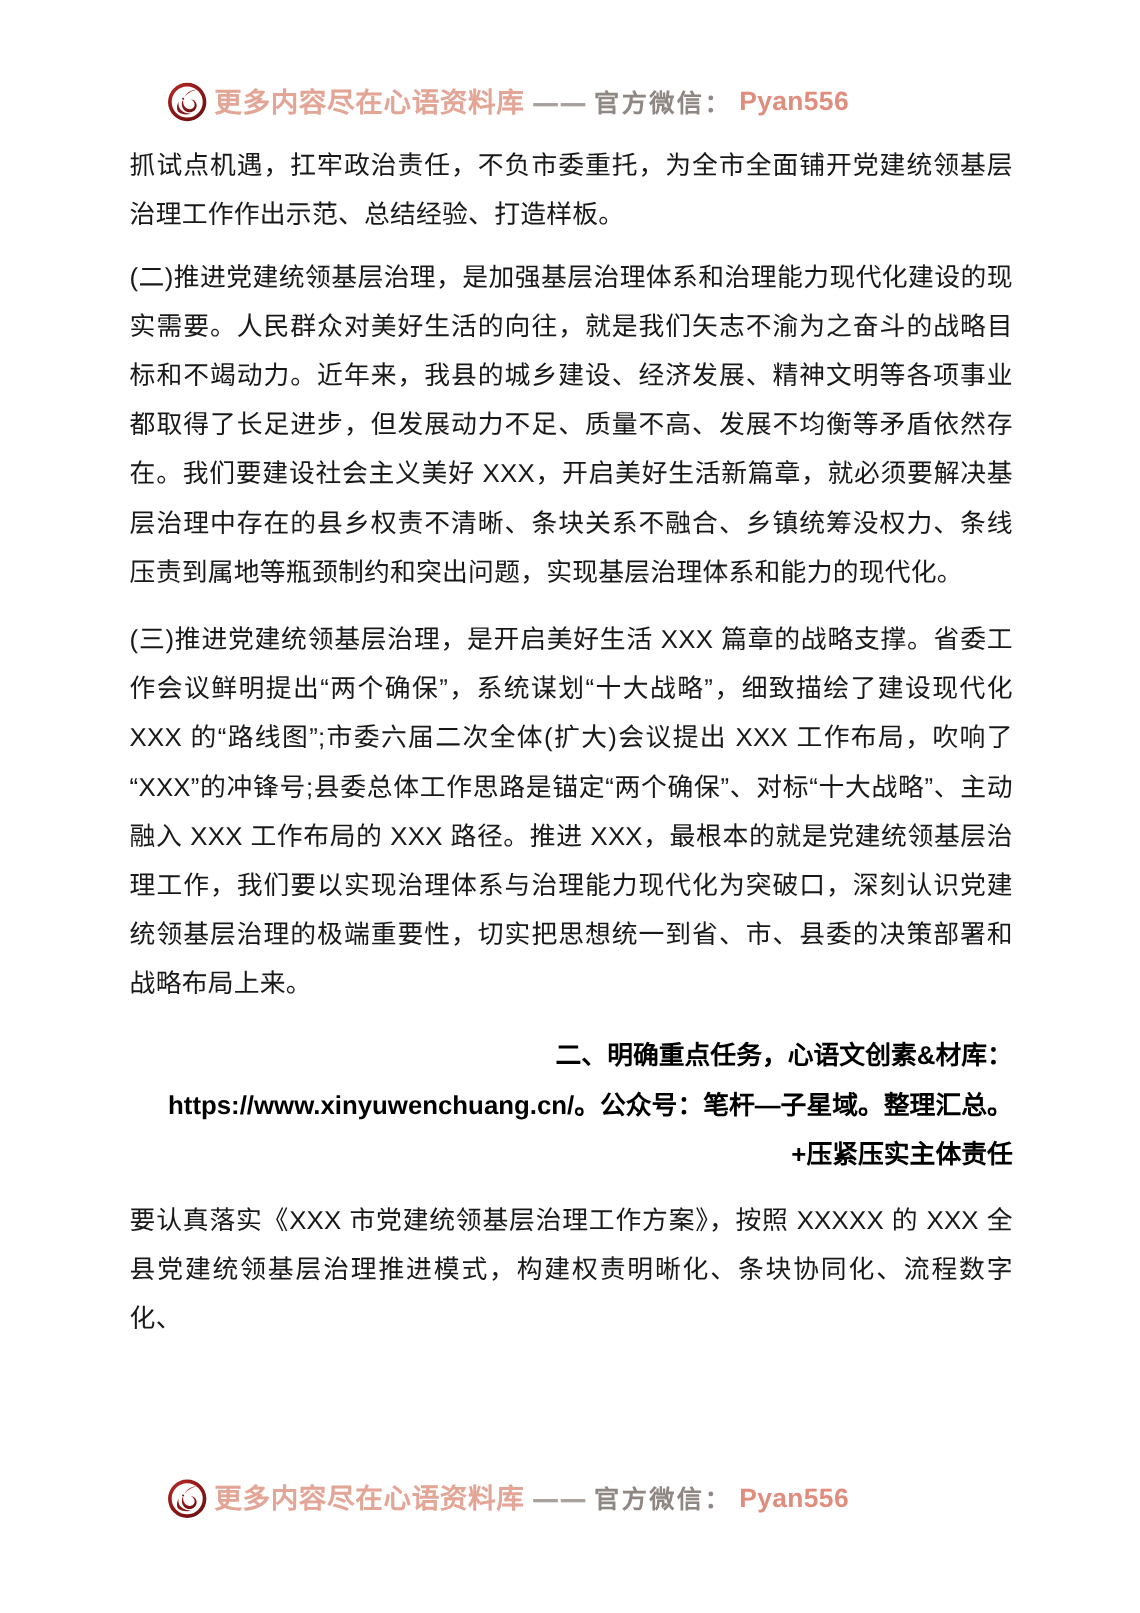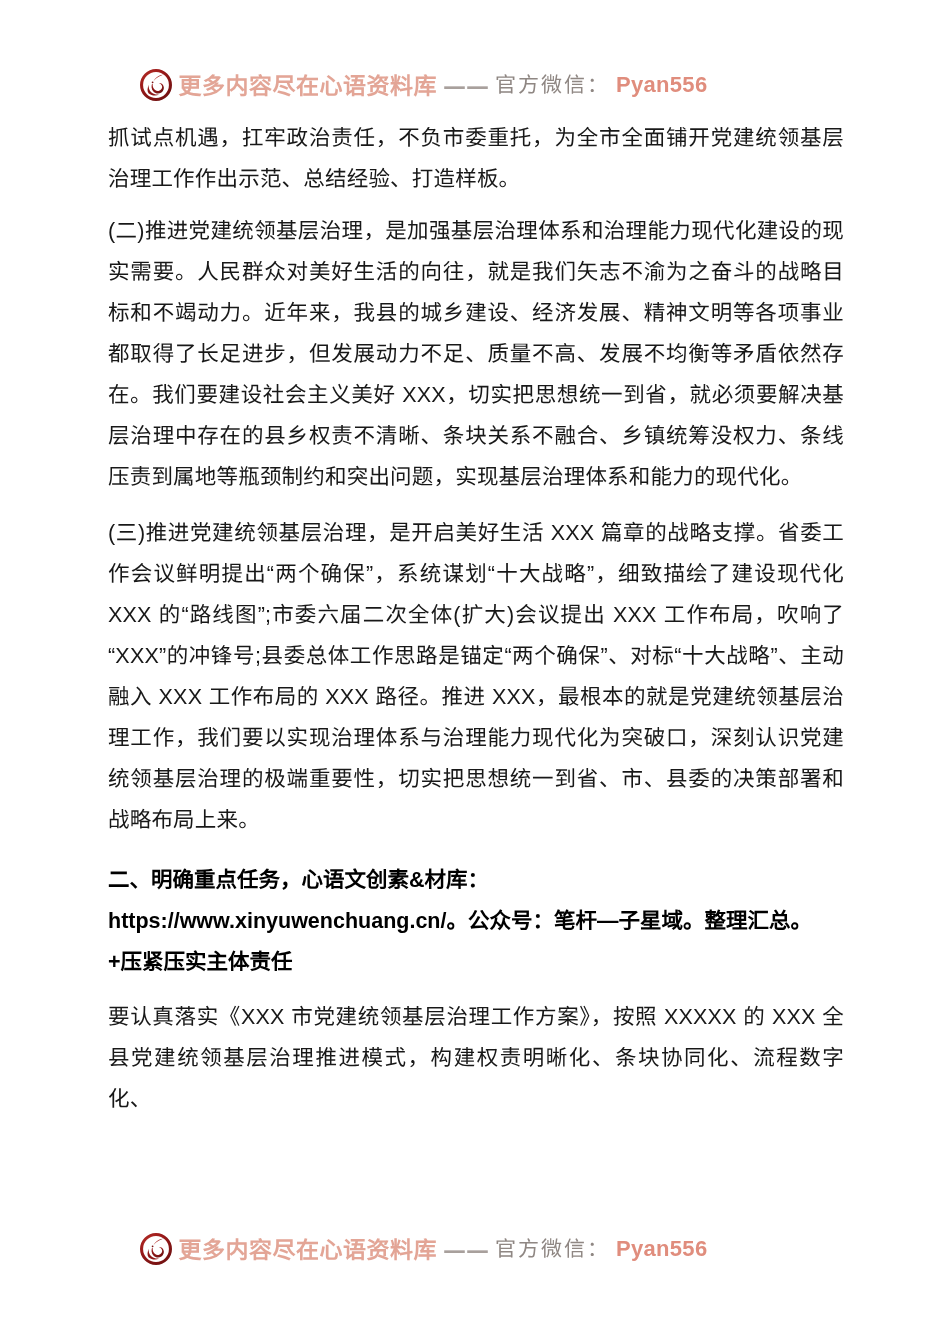--- a/index.html
+++ b/index.html
@@ -51,21 +51,21 @@
   .wm-dash {
     font-family: "DejaVu Serif", "Liberation Serif", serif;
     font-weight: 700;
     font-size: 23px;
     color: #a8a09c;
     line-height: 1;
     letter-spacing: 0;
   }
   .wm-label {
     font-family: "DejaVu Serif", "Liberation Serif", serif;
-    font-weight: 400;
+    font-weight: 700;
     font-size: 21px;
     color: #8f8783;
     letter-spacing: 2px;
     line-height: 1;
   }
   .wm-handle {
     font-family: "Liberation Sans", "DejaVu Sans", sans-serif;
     font-weight: 700;
     font-size: 22px;
     color: #e08d7d;
@@ -89,21 +89,21 @@
     text-justify: inter-ideograph;
     letter-spacing: 0.2px;
     word-break: break-word;
   }
   .para.heading {
     font-weight: 700;
     color: #000000;
     margin-top: 19px;
     margin-bottom: 14px;
     letter-spacing: 0;
-    text-align: left;
+    text-align: right;
   }
   .para.gap-lg { margin-bottom: 15px; }
 </style>
 </head>
 <body>
 
 <div class="page">
 
   <div class="watermark watermark-top">
     <svg class="wm-logo" viewBox="0 0 100 100" aria-hidden="true">
@@ -122,21 +122,21 @@
       <circle cx="40" cy="42" r="2.6" fill="#7d1212"></circle>
     </svg>
     <span class="wm-main">更多内容尽在心语资料库</span>
     <span class="wm-dash">——</span>
     <span class="wm-label">官方微信：</span>
     <span class="wm-handle">Pyan556</span>
   </div>
 
   <div class="content">
     <p class="para">抓试点机遇，扛牢政治责任，不负市委重托，为全市全面铺开党建统领基层治理工作作出示范、总结经验、打造样板。</p>
-    <p class="para gap-lg">(二)推进党建统领基层治理，是加强基层治理体系和治理能力现代化建设的现实需要。人民群众对美好生活的向往，就是我们矢志不渝为之奋斗的战略目标和不竭动力。近年来，我县的城乡建设、经济发展、精神文明等各项事业都取得了长足进步，但发展动力不足、质量不高、发展不均衡等矛盾依然存在。我们要建设社会主义美好 XXX，切实把思想统一到省，就必须要解决基层治理中存在的县乡权责不清晰、条块关系不融合、乡镇统筹没权力、条线压责到属地等瓶颈制约和突出问题，实现基层治理体系和能力的现代化。</p>
+    <p class="para gap-lg">(二)推进党建统领基层治理，是加强基层治理体系和治理能力现代化建设的现实需要。人民群众对美好生活的向往，就是我们矢志不渝为之奋斗的战略目标和不竭动力。近年来，我县的城乡建设、经济发展、精神文明等各项事业都取得了长足进步，但发展动力不足、质量不高、发展不均衡等矛盾依然存在。我们要建设社会主义美好 XXX，开启美好生活新篇章，就必须要解决基层治理中存在的县乡权责不清晰、条块关系不融合、乡镇统筹没权力、条线压责到属地等瓶颈制约和突出问题，实现基层治理体系和能力的现代化。</p>
     <p class="para">(三)推进党建统领基层治理，是开启美好生活 XXX 篇章的战略支撑。省委工作会议鲜明提出“两个确保”，系统谋划“十大战略”，细致描绘了建设现代化 XXX 的“路线图”;市委六届二次全体(扩大)会议提出 XXX 工作布局，吹响了“XXX”的冲锋号;县委总体工作思路是锚定“两个确保”、对标“十大战略”、主动融入 XXX 工作布局的 XXX 路径。推进 XXX，最根本的就是党建统领基层治理工作，我们要以实现治理体系与治理能力现代化为突破口，深刻认识党建统领基层治理的极端重要性，切实把思想统一到省、市、县委的决策部署和战略布局上来。</p>
     <p class="para heading">二、明确重点任务，心语文创素&amp;材库：https://www.xinyuwenchuang.cn/。公众号：笔杆—子星域。整理汇总。+压紧压实主体责任</p>
     <p class="para">要认真落实《XXX 市党建统领基层治理工作方案》，按照 XXXXX 的 XXX 全县党建统领基层治理推进模式，构建权责明晰化、条块协同化、流程数字化、</p>
   </div>
 
   <div class="watermark watermark-bottom">
     <svg class="wm-logo" viewBox="0 0 100 100" aria-hidden="true">
       <defs>
         <radialGradient id="lg2" cx="38%" cy="34%" r="72%">
           <stop offset="0%" stop-color="#c33a2e"></stop>

